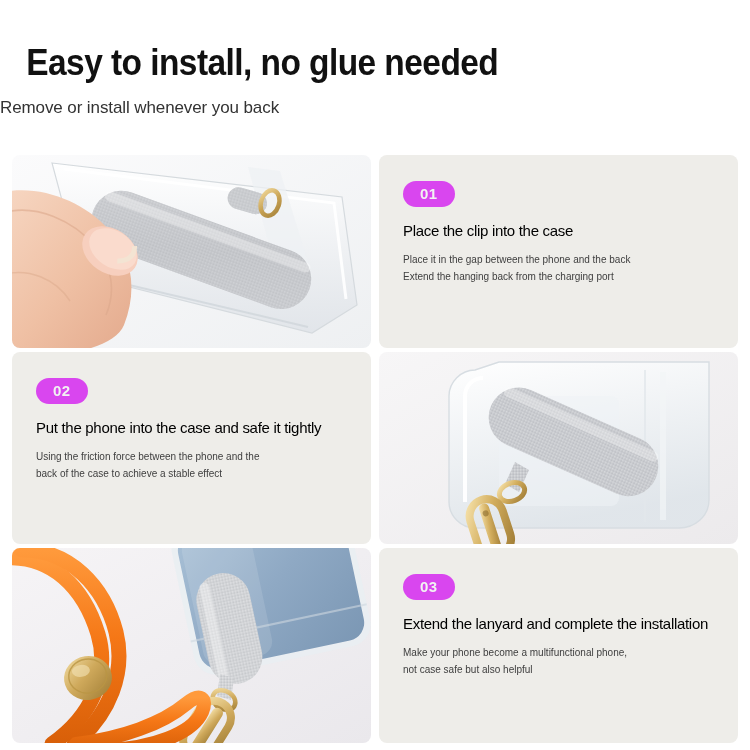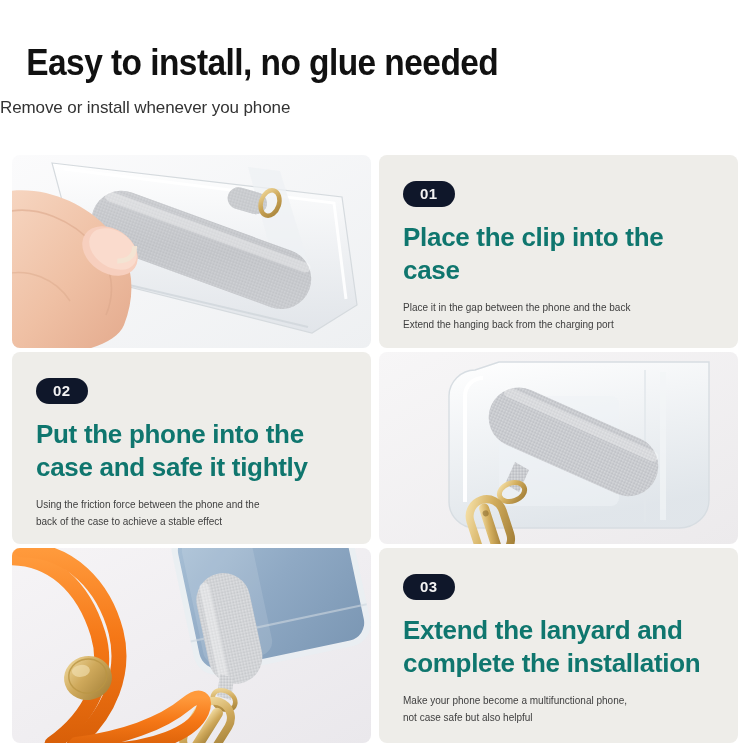--- a/index.html
+++ b/index.html
@@ -42,34 +42,34 @@
   }
   .cell { position: relative; overflow: hidden; }
 
   .text-cell {
     background: #eeede9;
     border-radius: 8px;
     padding: 26px 24px 0 24px;
   }
   .badge {
     display: inline-block;
-    background: #0f172a;
+    background: #d946ef;
     color: #f2f2f2;
     font-size: 15px;
     font-weight: 700;
     letter-spacing: 0.5px;
     border-radius: 20px;
     padding: 5px 17px 6px 17px;
     line-height: 1;
   }
   .step-title {
     margin-top: 14px;
-    font-size: 26px;
-    font-weight: 700;
-    color: #0f766e;
+    font-size: 15px;
+    font-weight: 400;
+    color: #000000;
     line-height: 1.28;
     letter-spacing: -0.3px;
     max-width: 310px;
   }
   .step-desc {
     margin-top: 11px;
     font-size: 10px;
     line-height: 1.72;
     color: #3e3e3e;
     max-width: 320px;
@@ -80,21 +80,21 @@
   .photo-cell { border-radius: 8px; overflow: hidden; }
   .photo-cell svg { display: block; width: 100%; height: 100%; }
 </style>
 </head>
 <body>
 
 <div class="page">
 
   <div class="header">
     <div class="main-title">Easy to install, no glue needed</div>
-    <div class="subtitle">Remove or install whenever you phone</div>
+    <div class="subtitle">Remove or install whenever you back</div>
   </div>
 
   <div class="steps">
 
     <div class="cell photo-cell">
       <svg viewBox="0 0 359 193" preserveAspectRatio="xMidYMid slice">
         <defs>
           <linearGradient id="bg1" x1="0" y1="0" x2="1" y2="1">
             <stop offset="0" stop-color="#fbfbfc"></stop>
               <stop offset="1" stop-color="#eef0f2"></stop>

